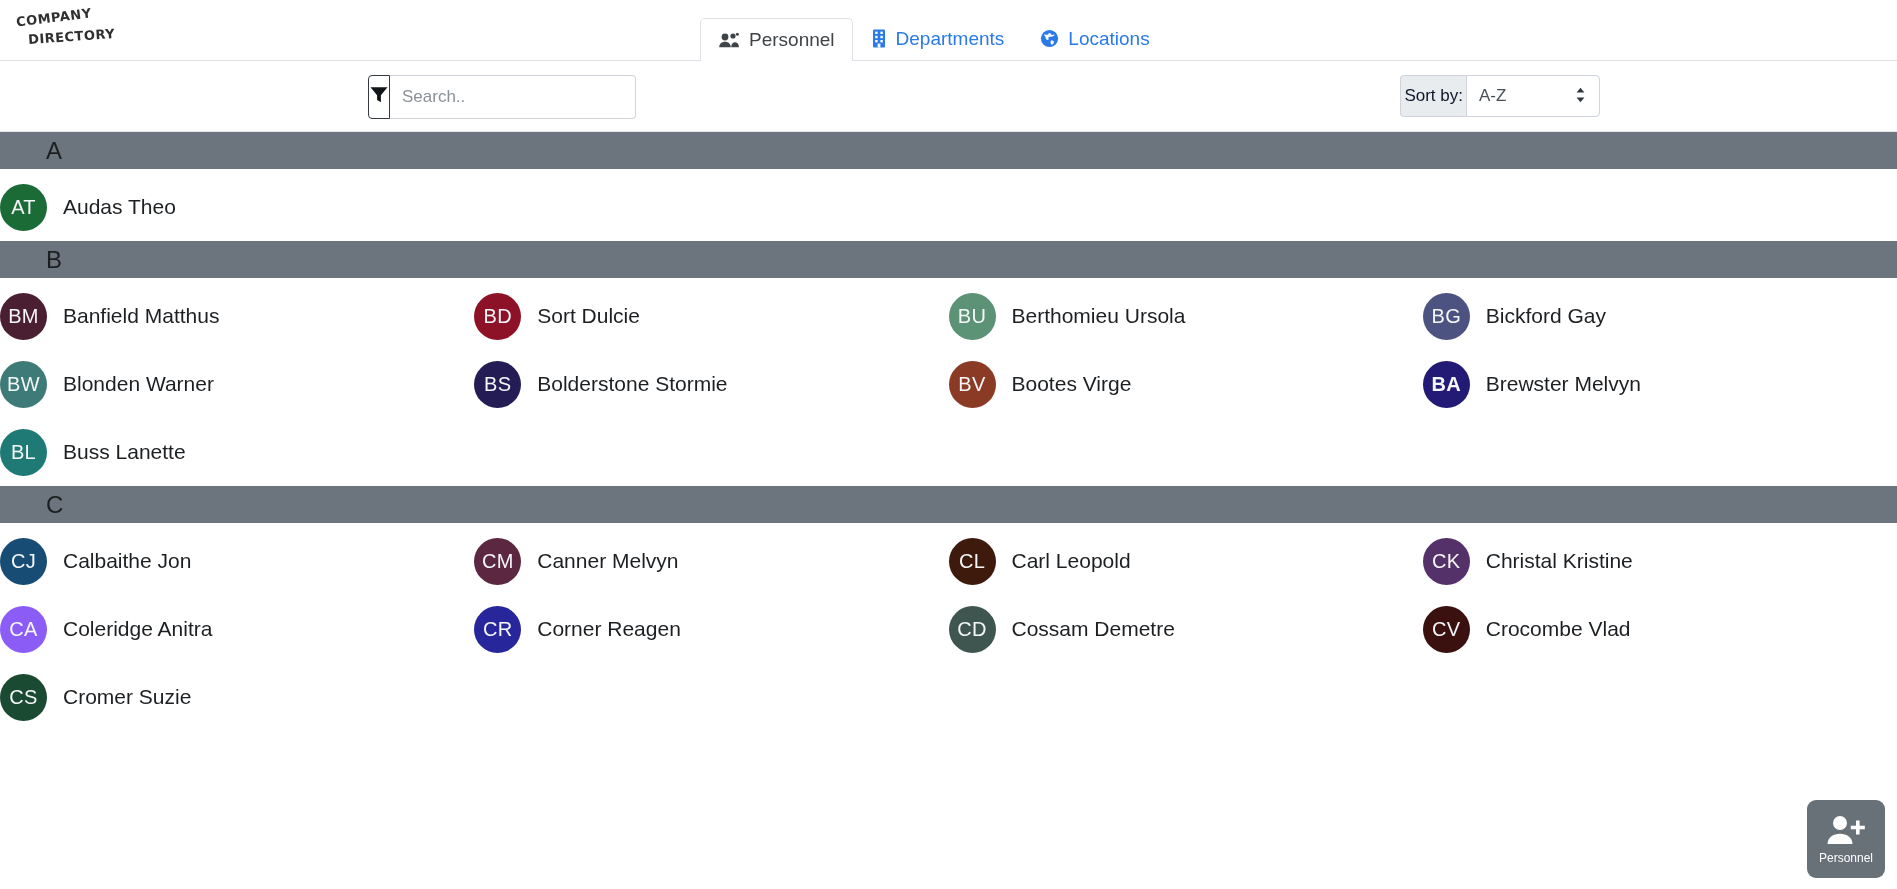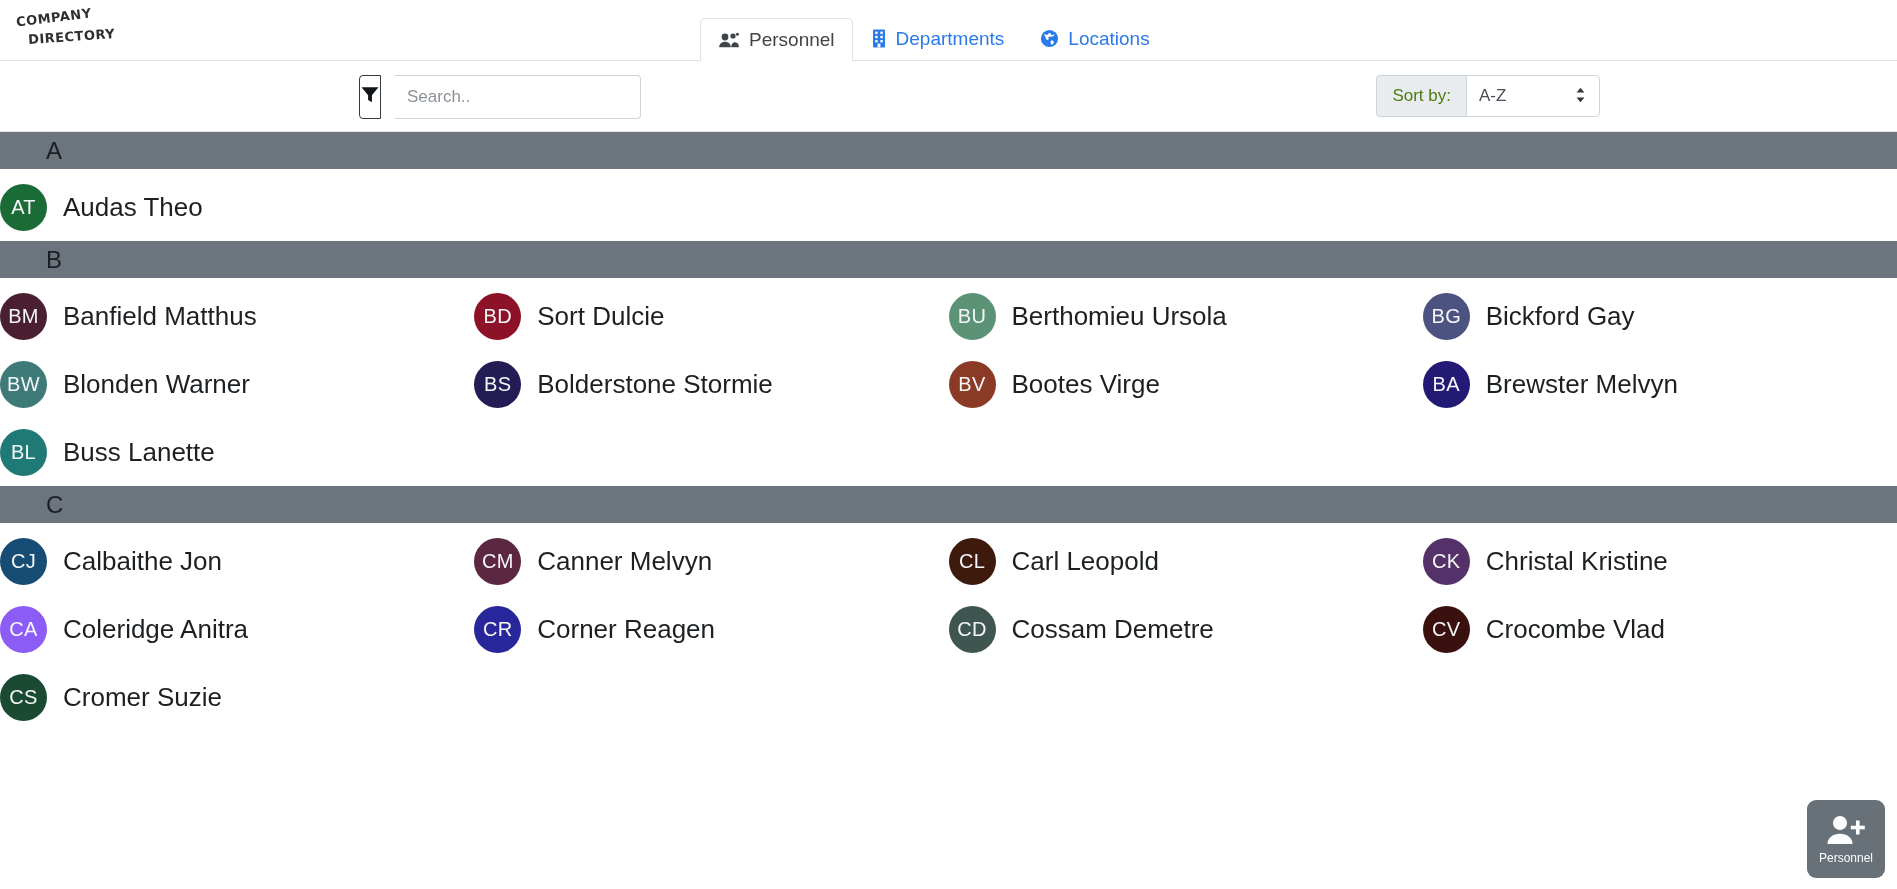--- a/index.html
+++ b/index.html
@@ -73,25 +73,24 @@
 
   
   .filterbar {
     position: relative;
     height: 71px;
     background: #ffffff;
     border-bottom: 1px solid #e4e6e8;
   }
   .search-group {
     position: absolute;
-    left: 359px; top: 14px;
+    left: 368px; top: 14px;
     display: flex;
     height: 44px;
     width: 249px;
-    gap: 14px;
   }
   .funnel-btn {
     width: 50px;
     border: 1px solid #343a40;
     border-radius: 4px 0 0 4px;
     background: #ffffff;
     display: flex;
     align-items: center;
     justify-content: center;
     cursor: pointer;
@@ -112,27 +111,27 @@
 
   .sort-group {
     position: absolute;
     right: 297px; top: 14px;
     display: flex;
     height: 42px;
   }
   .sort-label {
     display: flex;
     align-items: center;
-    padding: 0 15px;
+    padding: 0 3px;
     background: #e9ecef;
     border: 1px solid #ced4da;
     border-right: none;
     border-radius: 4px 0 0 4px;
     font-size: 17px;
-    color: #4d7c0f;
+    color: #0f172a;
     white-space: nowrap;
   }
   .sort-select {
     position: relative;
     width: 134px;
     border: 1px solid #ced4da;
     border-radius: 0 4px 4px 0;
     background: #ffffff;
     display: flex;
     align-items: center;
@@ -180,21 +179,21 @@
     border-radius: 50%;
     display: flex;
     align-items: center;
     justify-content: center;
     color: #f4f6f8;
     font-size: 20px;
     letter-spacing: 0.3px;
     font-family: "Liberation Sans", sans-serif;
   }
   .pname {
-    font-size: 26px;
+    font-size: 21px;
     color: #1d2023;
     white-space: nowrap;
   }
 
   
   .fab {
     position: absolute;
     right: 12px;
     bottom: 11px;
     width: 78px; height: 78px;
@@ -323,21 +322,21 @@
       </div>
       <div class="person">
         <div class="avatar" style="background: rgb(36, 28, 85);">BS</div>
         <div class="pname">Bolderstone Stormie</div>
       </div>
       <div class="person">
         <div class="avatar" style="background: rgb(139, 58, 37);">BV</div>
         <div class="pname">Bootes Virge</div>
       </div>
       <div class="person">
-        <div class="avatar" style="background: rgb(34, 26, 116);">BA</div>
+        <div class="avatar" style="background: rgb(34, 26, 116); font-weight: bold;">BA</div>
         <div class="pname">Brewster Melvyn</div>
       </div>
       <div class="person">
         <div class="avatar" style="background: rgb(31, 122, 117);">BL</div>
         <div class="pname">Buss Lanette</div>
       </div>
     </div>
     <div class="section-header" style="background: rgb(108, 117, 125);">C</div>
     <div class="grid">
       <div class="person">

